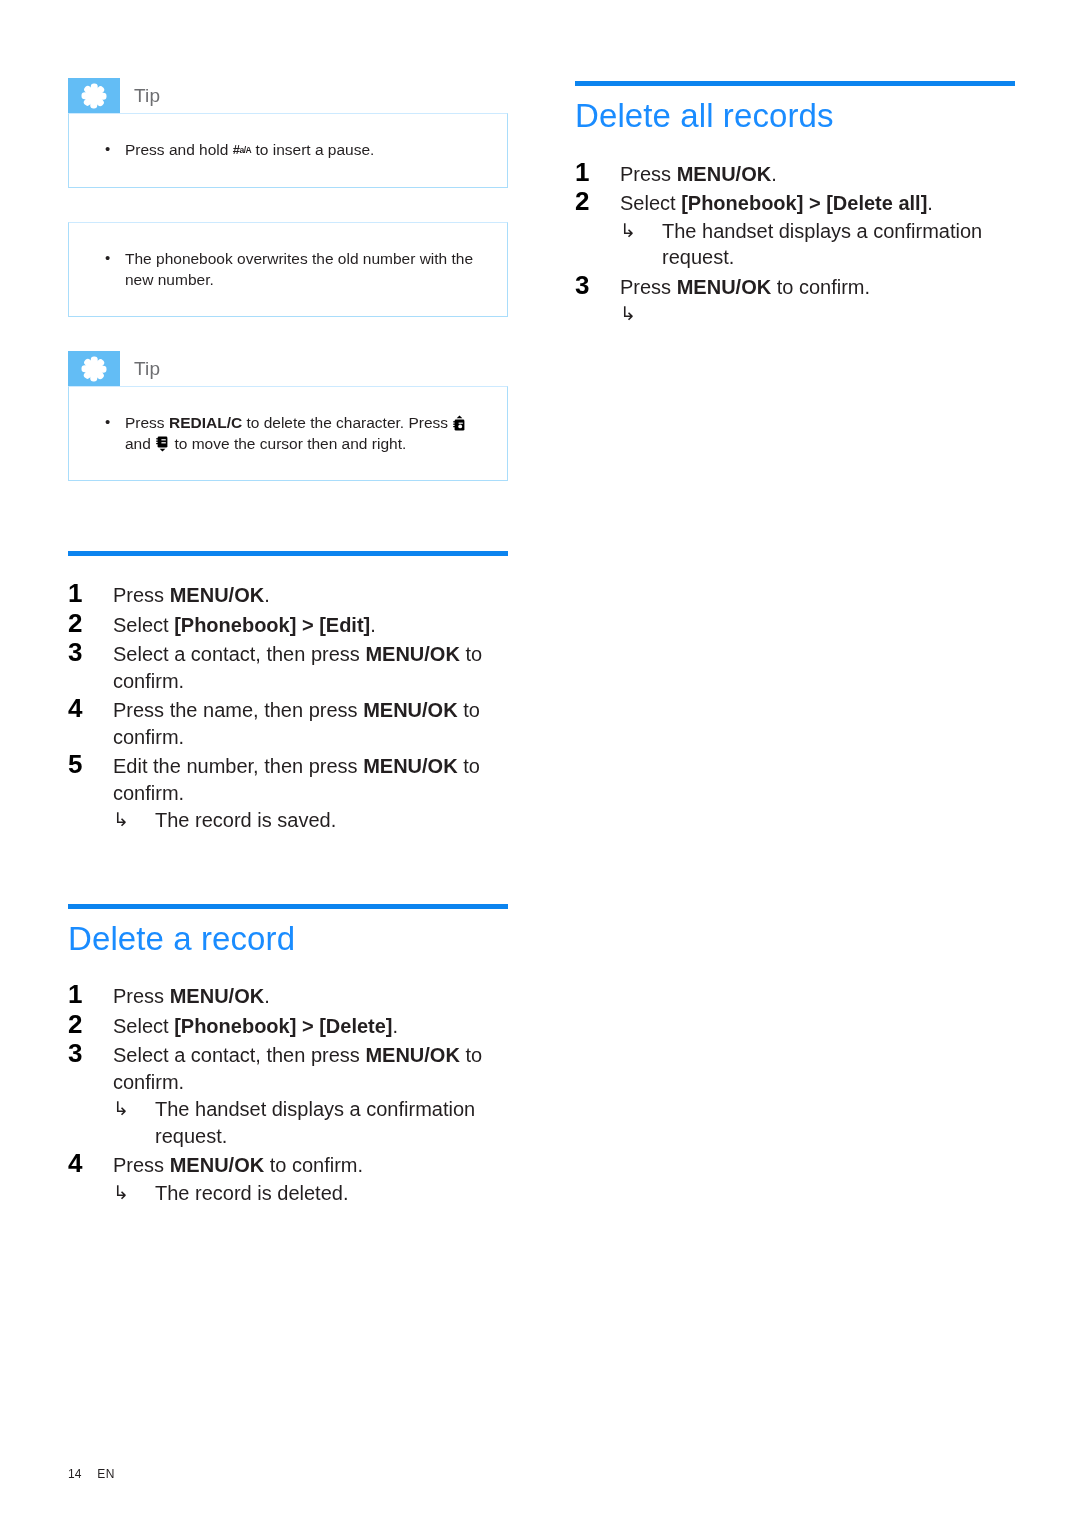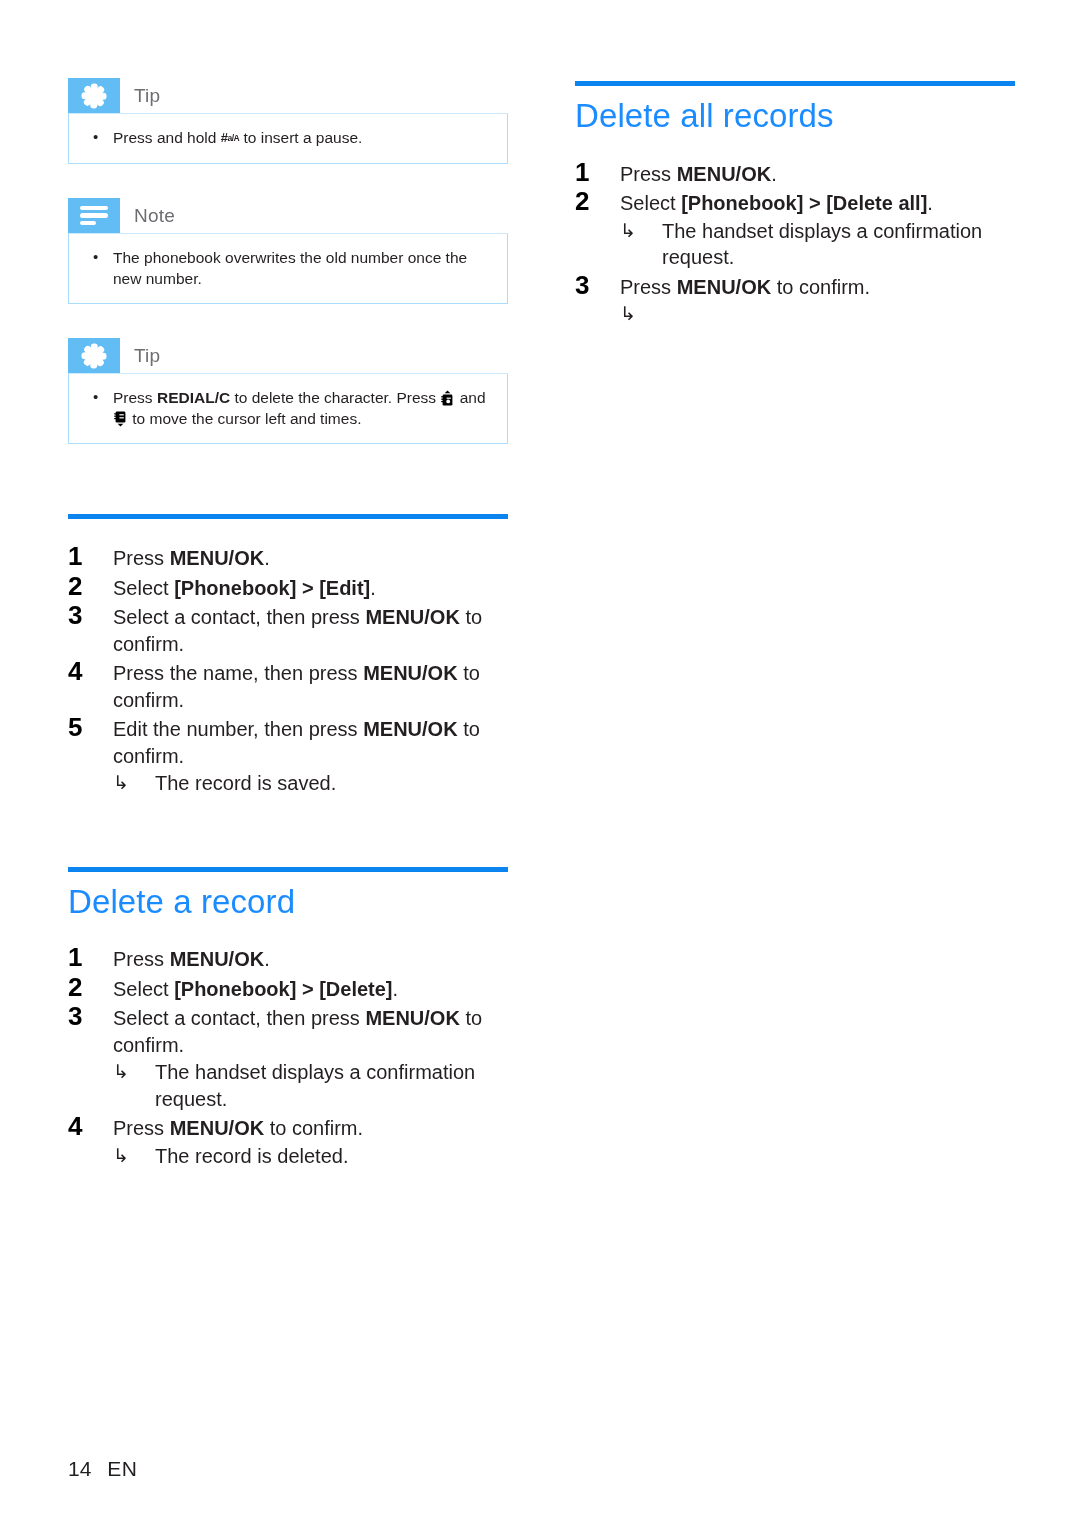--- a/index.html
+++ b/index.html
@@ -62,21 +62,21 @@
     font-weight: 400;
   }
   .callout-body {
     border: 1px solid #a9ddfb;
     border-top: 1px solid #cdeaff;
     padding: 13px 16px 14px 16px;
     background: #ffffff;
   }
   .callout-body ul {
     list-style: none;
-    margin: 0;
+    margin: 12px;
     padding: 0;
   }
   .callout-body li {
     position: relative;
     padding-left: 28px;
     font-size: 15.5px;
     line-height: 21px;
     color: #231f20;
     margin: 0;
   }
@@ -214,21 +214,21 @@
     font-size: 19px;
     line-height: 26.5px;
   }
   b, .b { font-weight: 700; text-align: right; }
 
   
   .footer {
     position: absolute;
     left: 68px;
     bottom: 46px;
-    font-size: 21px;
+    font-size: 12px;
     color: #231f20;
   }
   .footer .pg { margin-right: 16px; }
   .footer .lang { font-weight: 400; letter-spacing: 0.5px; }
 
   .sp-1 { margin-top: 70px; }
   .sp-2 { margin-top: 70px; }
 </style>
 </head>
 <body>
@@ -254,33 +254,23 @@
         <div class="callout-title">Tip</div>
       </div>
       <div class="callout-body">
         <ul>
           <li><span>Press and hold </span><span class="key-hash"><span>#</span><span class="sub">a/A</span></span><span> to insert a pause.</span></li>
         </ul>
       </div>
     </div>
 
     <div class="callout">
-      <div class="callout-head">
-        <div class="callout-icon">
-          <div class="note-glyph">
-            <i></i>
-              <i></i>
-              <i></i>
-          </div>
-        </div>
-        <div class="callout-title">Note</div>
-      </div>
       <div class="callout-body">
         <ul>
-          <li>The phonebook overwrites the old number once the new number.</li>
+          <li>The phonebook overwrites the old number with the new number.</li>
         </ul>
       </div>
     </div>
 
     <div class="callout">
       <div class="callout-head">
         <div class="callout-icon">
           <div class="tip-glyph">
             <span></span>
               <span></span>
@@ -305,21 +295,21 @@
                   <path d="M5.6 7.6 h4.2 v1.2 h-4.2 z" fill="#fff"></path>
                   <circle cx="7.2" cy="11.4" r="1.9" fill="#fff"></circle>
                 </svg></span><span> and </span><span class="key-icon"><svg viewBox="0 0 13 16" width="13" height="16" aria-hidden="true">
                   <rect x="1.6" y="0.6" width="9.8" height="10.9" rx="1.3" fill="#000"></rect>
                   <rect x="0.2" y="2.2" width="2.2" height="1.2" fill="#000"></rect>
                   <rect x="0.2" y="4.6" width="2.2" height="1.2" fill="#000"></rect>
                   <rect x="0.2" y="7" width="2.2" height="1.2" fill="#000"></rect>
                   <path d="M5.4 3.2 h4.4 v1.2 h-4.4 z" fill="#fff"></path>
                   <path d="M5.4 6.2 h4.4 v1.2 h-4.4 z" fill="#fff"></path>
                   <path d="M6.5 15.6 L3.6 12.7 L9.4 12.7 Z" fill="#000"></path>
-                </svg></span><span> to move the cursor left and times.</span></li>
+                </svg></span><span> to move the cursor then and right.</span></li>
         </ul>
       </div>
     </div>
 
     <div class="section sp-1">
       <div class="rule"></div>
       <ol class="steps">
         <li><span class="num">1</span><span>Press </span><b>MENU/OK</b><span>.</span></li>
         <li><span class="num">2</span><span>Select </span><b>[Phonebook] &gt; [Edit]</b><span>.</span></li>
         <li><span class="num">3</span><span>Select a contact, then press </span><b>MENU/OK</b><span> to confirm.</span></li>

